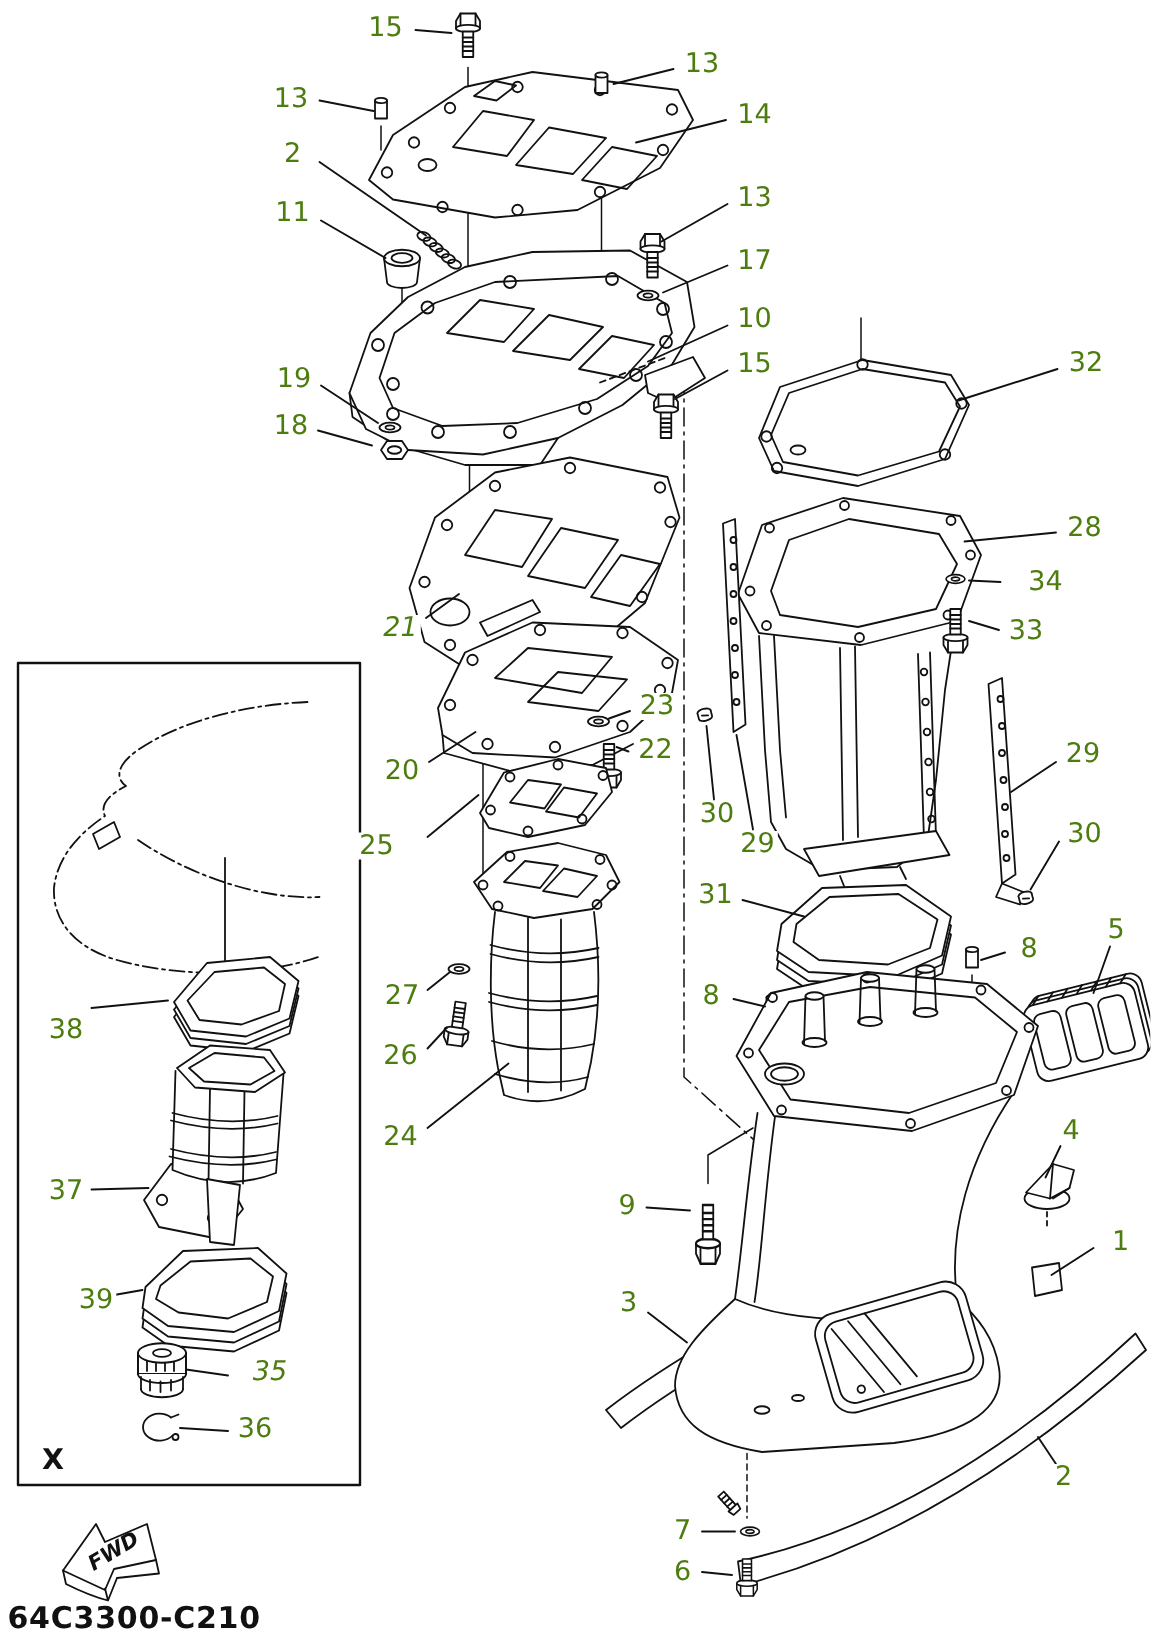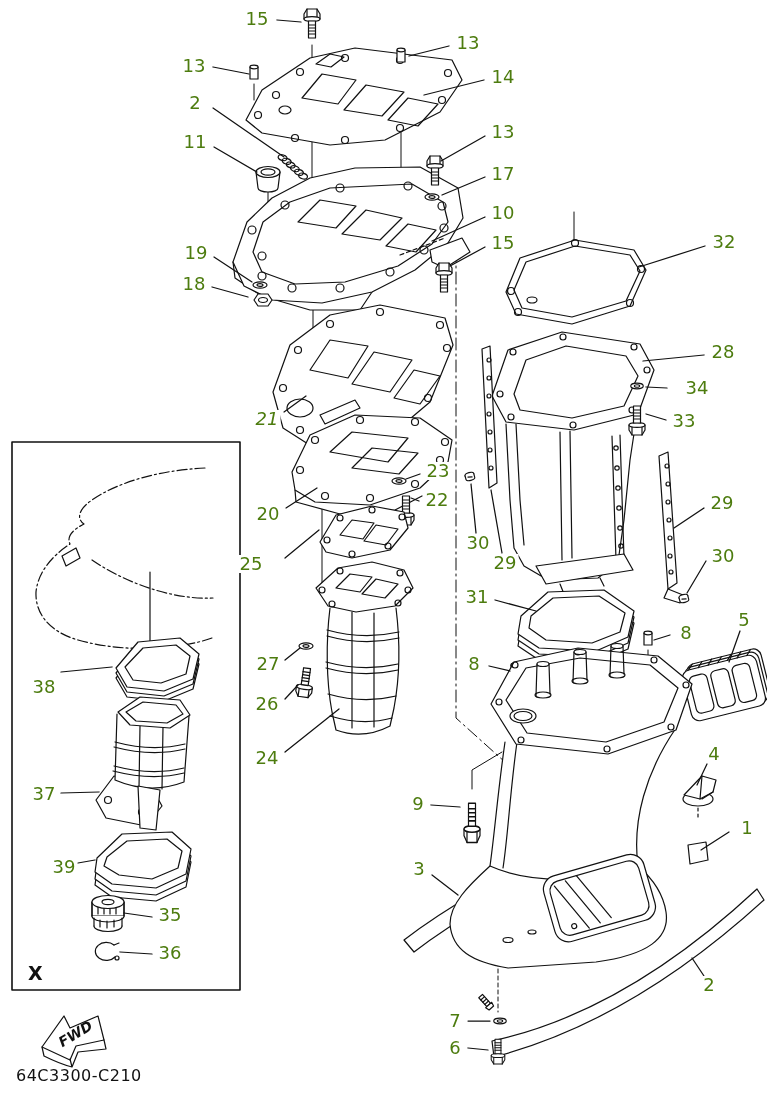--- a/index.html
+++ b/index.html
@@ -1,21 +1,21 @@
 <!DOCTYPE html>
 <html><head>
 <meta charset="utf-8">
 <style>
   html,body{margin:0;padding:0;background:#fff;}
   #page{position:relative;width:767px;height:1094px;background:#ffffff;overflow:hidden;
         font-family:"DejaVu Sans","Liberation Sans",sans-serif;color:#111;}
   #art{position:absolute;left:0;top:0;}
   .callout{position:absolute;transform:translate(-50%,-50%);font-size:18px;line-height:1;
            color:#4d7c0f;background:#fff;padding:0 2px;white-space:nowrap;}
-  #code-label{position:absolute;left:16px;top:1066px;font-size:16px;letter-spacing:.5px;}
+  #code-label{position:absolute;left:5px;top:1066px;font-size:20px;letter-spacing:.5px;font-weight:bold;}
   #inset-x{position:absolute;left:28px;top:962px;font-size:19px;font-weight:bold;}
 </style>
 </head>
 <body>
 
 <div id="page">
 
 <svg id="art" width="767" height="1094" viewBox="0 0 767 1094" fill="none" stroke="#111" stroke-width="1.2" stroke-linejoin="round" stroke-linecap="round">
   <defs>
     <g id="bolt">
@@ -467,20 +467,20 @@
       <div class="callout" style="left: 714px; top: 754px;">4</div>
       <div class="callout" style="left: 747px; top: 828px;">1</div>
       <div class="callout" style="left: 418px; top: 804px;">9</div>
       <div class="callout" style="left: 419px; top: 869px;">3</div>
       <div class="callout" style="left: 709px; top: 985px;">2</div>
       <div class="callout" style="left: 455px; top: 1021px;">7</div>
       <div class="callout" style="left: 455px; top: 1048px;">6</div>
       <div class="callout" style="left: 44px; top: 671px; margin-top: 16px;">38</div>
       <div class="callout" style="left: 44px; top: 794px;">37</div>
       <div class="callout" style="left: 44px; top: 867px; margin-left: 20px;">39</div>
-      <div class="callout" style="left: 170px; top: 915px;">35</div>
+      <div class="callout" style="left: 180px; top: 915px; font-style: italic;">35</div>
       <div class="callout" style="left: 170px; top: 953px; text-align: right;">36</div>
     </div>
 
 <div id="inset-x">X</div>
 <div id="code-label">64C3300-C210</div>
 
 </div>
 
 </body></html>

